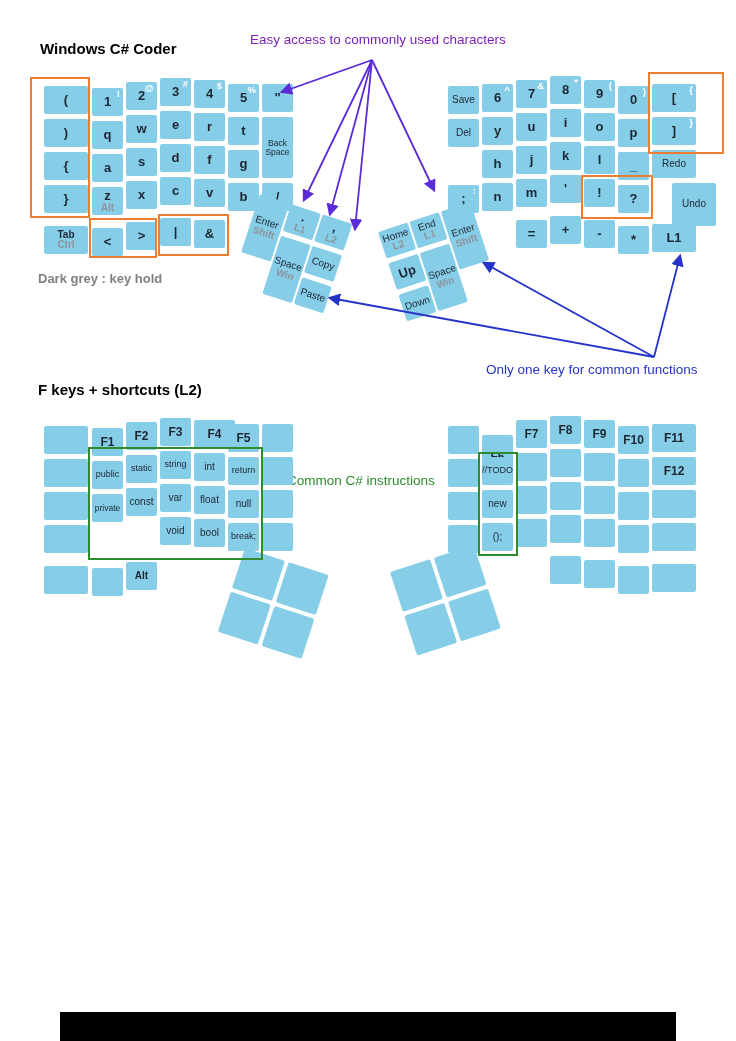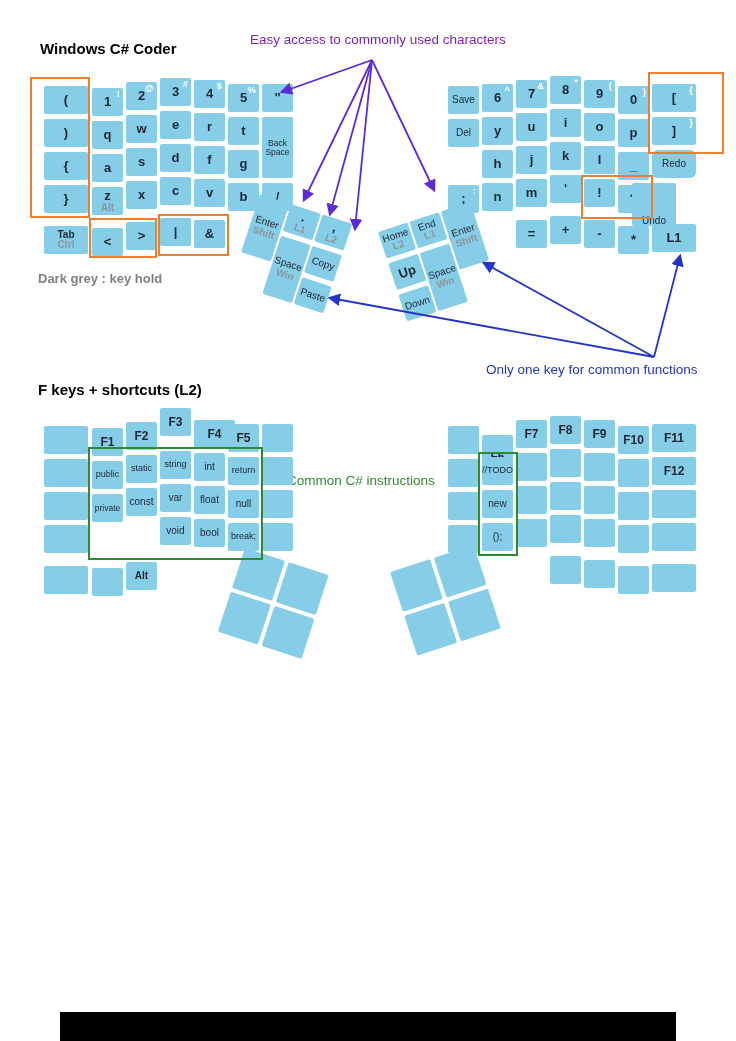--- a/index.html
+++ b/index.html
@@ -260,24 +260,24 @@
         <span class="kl ch">*</span>
       </div>
       <div class="key" style="left: 652px; top: 84px; width: 44px; height: 28px;">
         <span class="kl ch">[</span>
         <span class="sup">{</span>
       </div>
       <div class="key" style="left: 652px; top: 117px; width: 44px; height: 28px;">
         <span class="kl ch">]</span>
         <span class="sup">}</span>
       </div>
-      <div class="key" style="left: 652px; top: 150px; width: 44px; height: 28px; border-radius: 6px;">
+      <div class="key" style="left: 652px; top: 150px; width: 44px; height: 28px;">
         <span class="kl w5">Redo</span>
       </div>
-      <div class="key" style="left: 632px; top: 183px; width: 44px; height: 43px; justify-content: flex-end;">
+      <div class="key" style="left: 672px; top: 183px; width: 44px; height: 43px;">
         <span class="kl w5">Undo</span>
       </div>
       <div class="key" style="left: 652px; top: 224px; width: 44px; height: 28px;">
         <span class="kl ch">L1</span>
       </div>
     </div>
   <div class="thumb" id="thumb-top-left">
       <div class="key" style="left: 0px; top: 0px; width: 31px; height: 61px;">
         <span class="kl w5">Enter</span>
         <span class="hold">Shift</span>
@@ -347,21 +347,21 @@
       </div>
       <div class="key" style="left: 126px; top: 455px; width: 31px; height: 28px;">
         <span class="kl w6">static</span>
       </div>
       <div class="key" style="left: 126px; top: 488px; width: 31px; height: 28px;">
         <span class="kl w5">const</span>
       </div>
       <div class="key" style="left: 126px; top: 562px; width: 31px; height: 28px;">
         <span class="kl b3">Alt</span>
       </div>
-      <div class="key" style="left: 160px; top: 408px; width: 31px; height: 28px;">
+      <div class="key" style="left: 160px; top: 418px; width: 31px; height: 28px;">
         <span class="kl fk">F3</span>
       </div>
       <div class="key" style="left: 160px; top: 451px; width: 31px; height: 28px;">
         <span class="kl w6">string</span>
       </div>
       <div class="key" style="left: 160px; top: 484px; width: 31px; height: 28px;">
         <span class="kl w5">var</span>
       </div>
       <div class="key" style="left: 160px; top: 517px; width: 31px; height: 28px;">
         <span class="kl w5">void</span>

